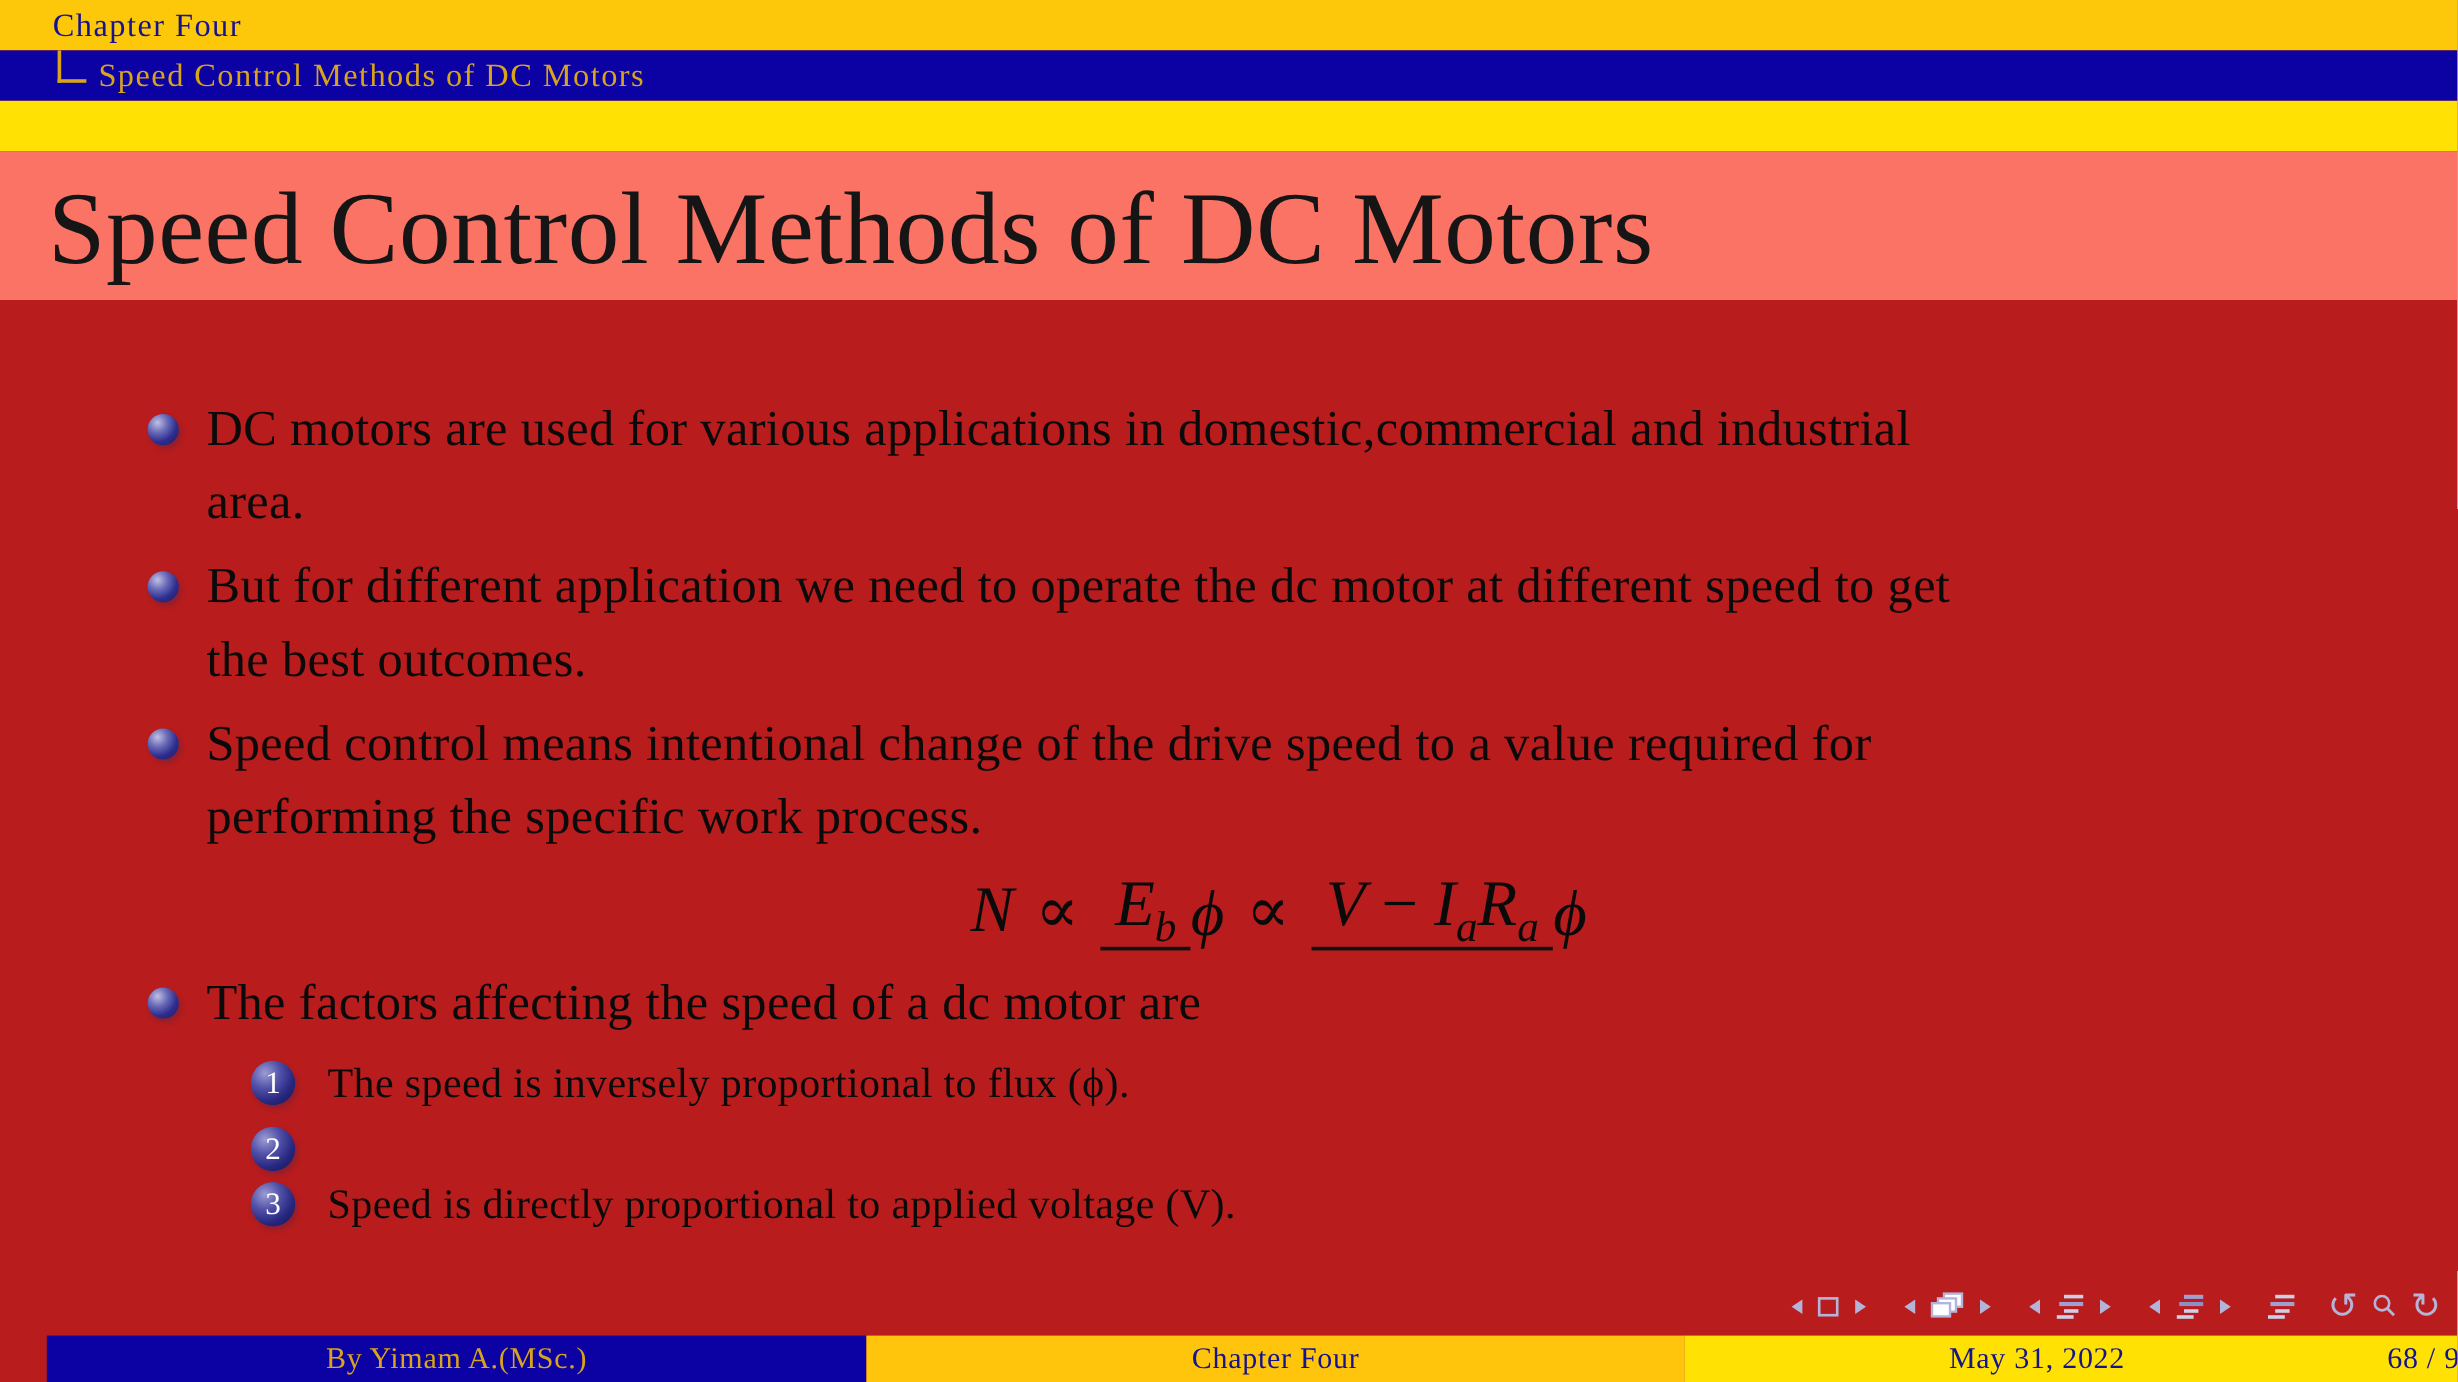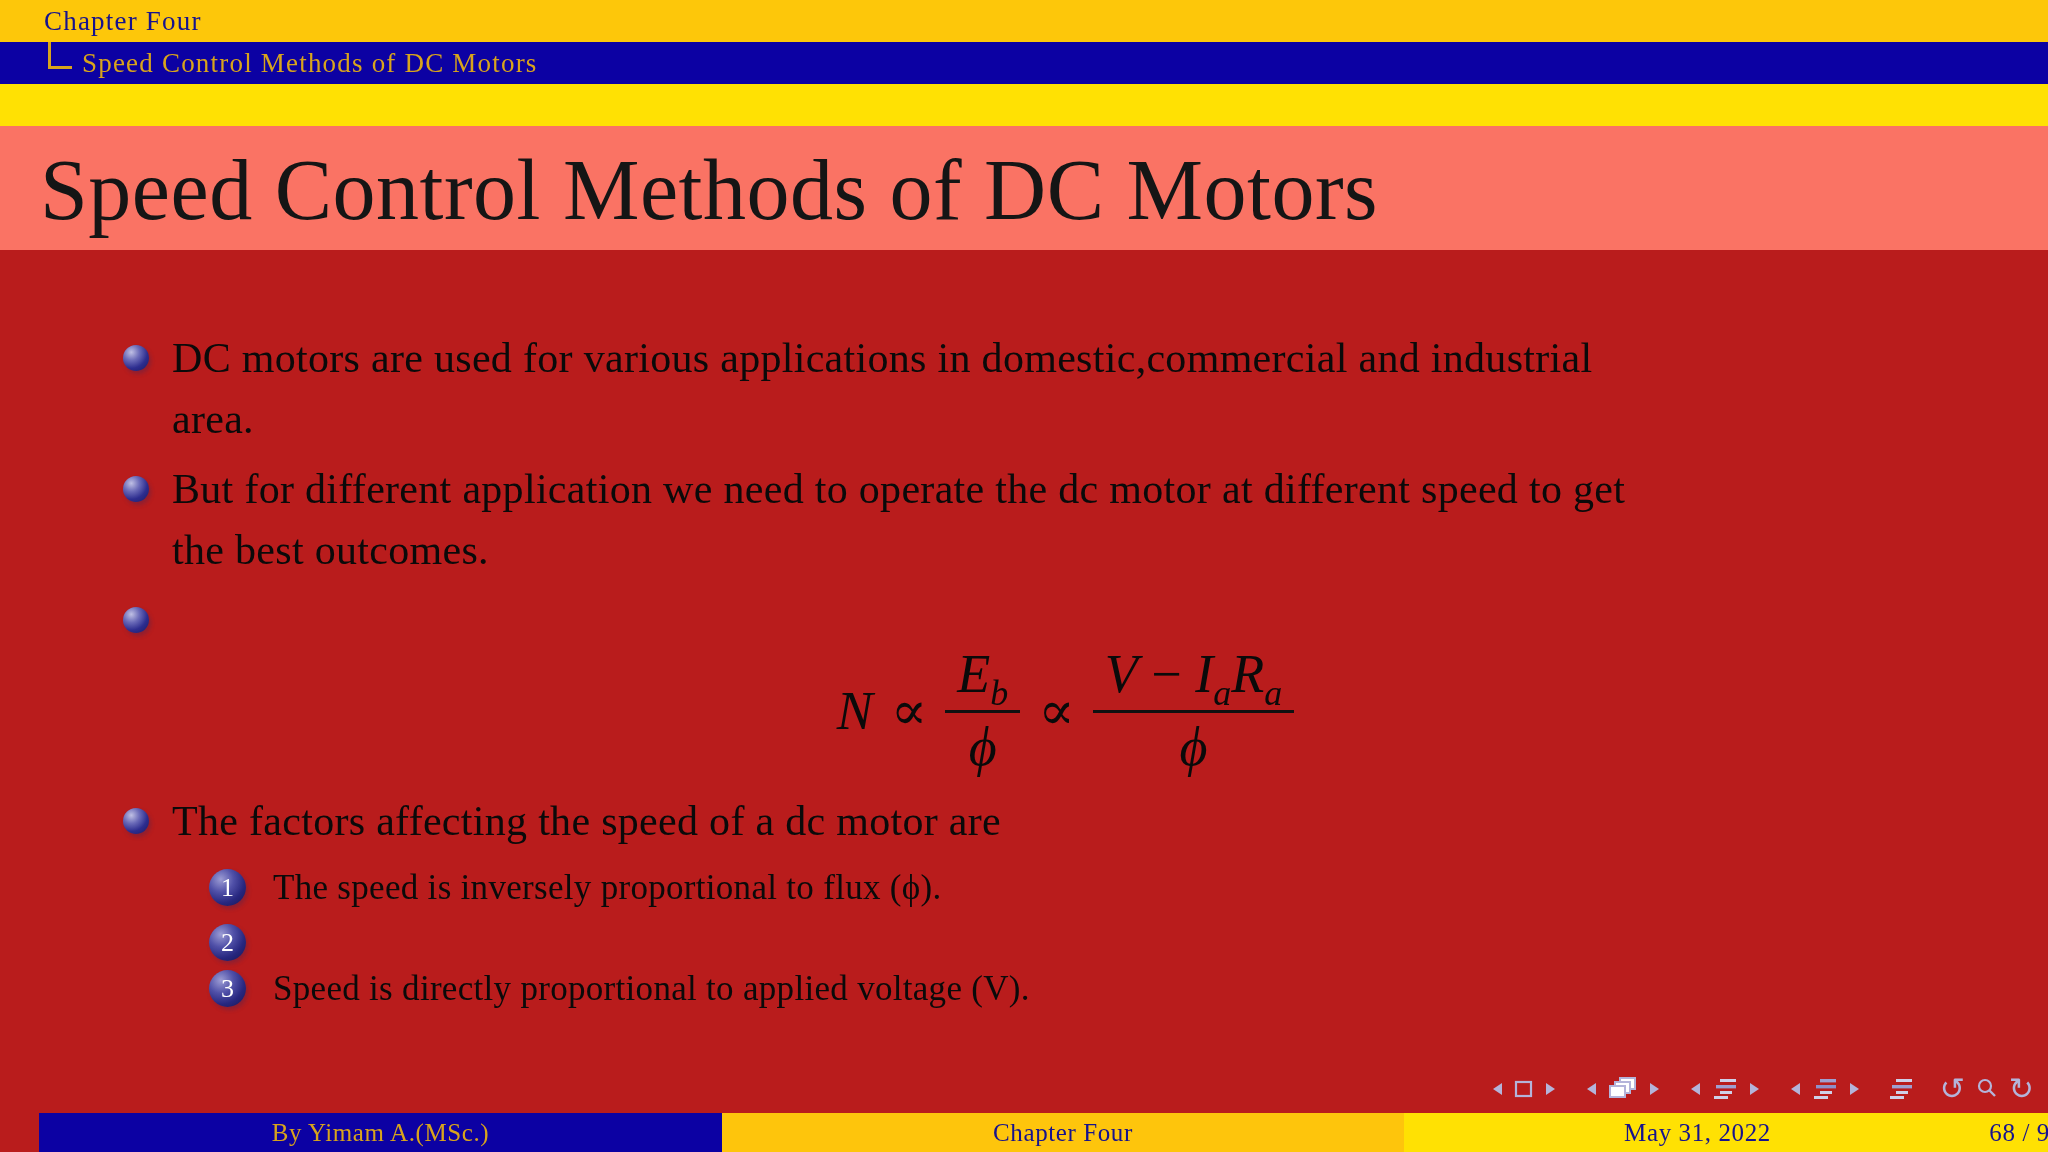--- a/index.html
+++ b/index.html
@@ -29,21 +29,21 @@
   .item { display:flex; margin-bottom:9px; }
   .bullet-ball { flex:none; width:26px; height:26px; border-radius:50%; margin:17px 23px 0 0;
     background:radial-gradient(circle at 32% 28%, #c0c0e4 0%, #6a6ab8 32%, #2d2d8f 62%, #1a1a60 100%);
     box-shadow:2px 3px 4px rgba(40,40,100,.30); }
   .item-text { font-size:42px; line-height:61px; letter-spacing:.3px; white-space:pre-line; }
   
   .formula-row { display:flex; justify-content:center; margin:12px 0 14px 0; }
   .formula { display:flex; align-items:center; font-size:54px; color:#0a0a0a; }
   .mi { font-style:italic; }
   .prop { font-style:normal; margin:0 18px; font-family:"DejaVu Serif","Liberation Serif",serif; }
-  .frac { display:inline-flex; flex-direction:column; align-items:center; }
+  .frac { display:inline-flex; flex-direction:row; align-items:center; }
   .fnum { padding:0 12px 7px; border-bottom:3px solid #111; line-height:1.08; white-space:nowrap; }
   .fden { padding-top:5px; line-height:1.08; }
   .msub { font-size:36px; position:relative; top:13px; font-style:italic; }
   
   .enum { margin:2px 0 0 86px; }
   .enum-item { display:flex; margin-bottom:1px; }
   .enum-ball { flex:none; width:37px; height:37px; border-radius:50%; margin:8px 27px 0 0;
     background:radial-gradient(circle at 32% 28%, #9c9cd4 0%, #5050a8 35%, #27277f 65%, #151550 100%);
     box-shadow:2px 3px 4px rgba(40,40,100,.30);
     color:#ffffff; text-align:center; font-size:26px; line-height:37px; }
@@ -90,20 +90,22 @@
       </div>
 
       <div class="item">
         <span class="bullet-ball"></span>
         <div class="item-text">But for different application we need to operate the dc motor at different speed to get
 the best outcomes.</div>
       </div>
 
       <div class="item">
         <span class="bullet-ball"></span>
+        <div class="item-text">Speed control means intentional change of the drive speed to a value required for
+performing the specific work process.</div>
       </div>
 
       <div class="formula-row">
         <div class="formula">
           <span class="mi">N</span>
           <span class="prop">∝</span>
           <span class="frac">
             <span class="fnum"><span class="mi">E</span><span class="msub">b</span></span>
             <span class="fden mi">ϕ</span>
           </span>

